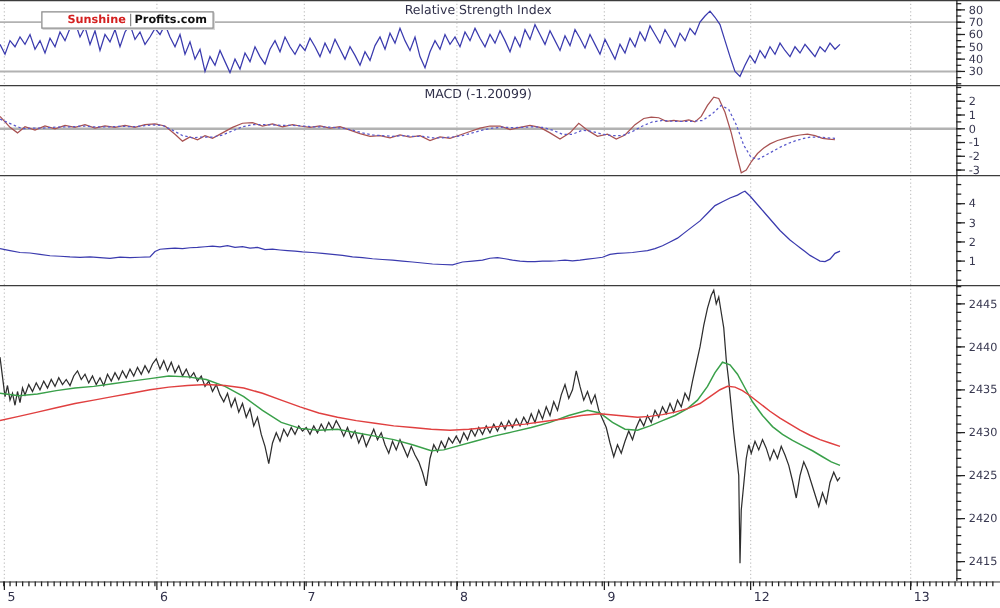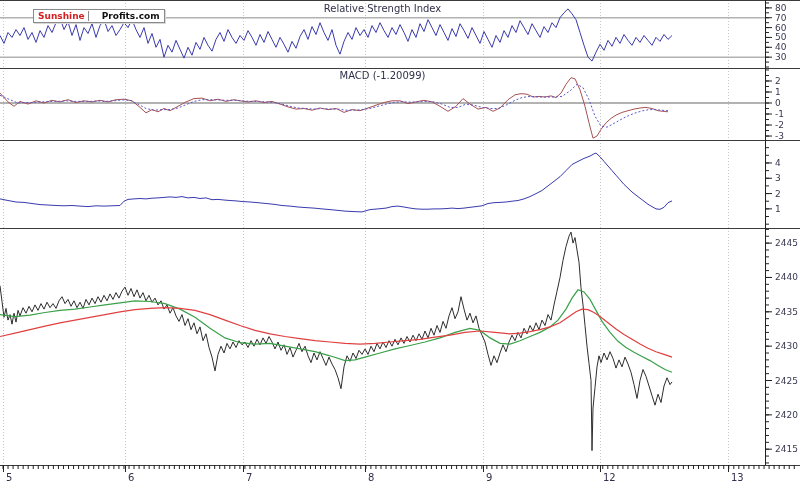--- a/index.html
+++ b/index.html
@@ -10,22 +10,22 @@
   .ptitle{position:absolute;left:0;width:765px;text-align:center;font-size:10px;
           color:#30304a;pointer-events:none;}
   .vgrid{stroke:#c6c6c6;stroke-width:1;stroke-dasharray:1,2;}
   .hline{stroke:#b2b2b2;}
   .border{stroke:#3c3c3c;stroke-width:1;}
   .axisline{stroke:#222;stroke-width:1;}
   .ticklabel{font-family:"DejaVu Sans","Liberation Sans",sans-serif;font-size:9px;fill:#383850;}
   .daylabel{font-family:"DejaVu Sans","Liberation Sans",sans-serif;font-size:10px;fill:#30304a;}
   #logo{position:absolute;left:33px;top:9px;background:#fff;border:1px solid #8a8a8a;
         padding:0 4px;font-size:9px;font-weight:bold;line-height:12px;white-space:nowrap;box-shadow:1px 1px 0 #d8d8d8;}
-  #logo .s1{color:#d42020;}
-  #logo .s2{color:#111;border-left:1px solid #8a8a8a;padding-left:13px;margin-left:3px;}
+  #logo .s1{color:#d42020;margin-left:16px;}
+  #logo .s2{color:#111;border-left:1px solid #8a8a8a;padding-left:3px;margin-left:3px;}
 </style>
 </head>
 <body>
 
 <div id="chart">
   <div class="panel">
     <svg width="800" height="68" viewBox="0 0 800 68">
         <line x1="3.5" y1="0" x2="3.5" y2="68" class="vgrid"></line>
         <line x1="125.5" y1="0" x2="125.5" y2="68" class="vgrid"></line>
         <line x1="243.5" y1="0" x2="243.5" y2="68" class="vgrid"></line>

